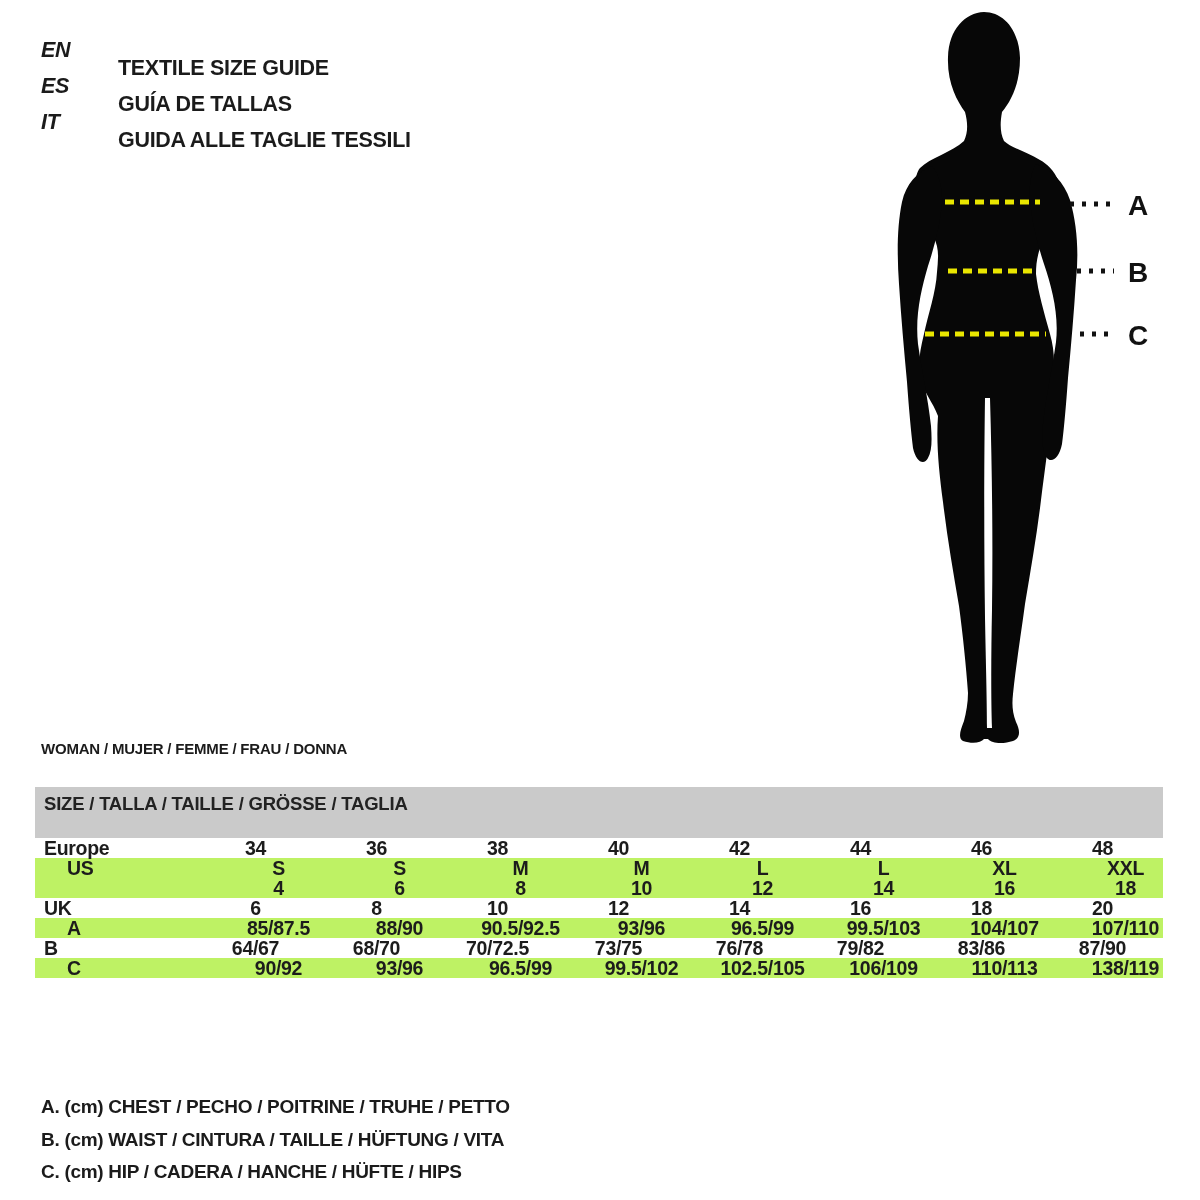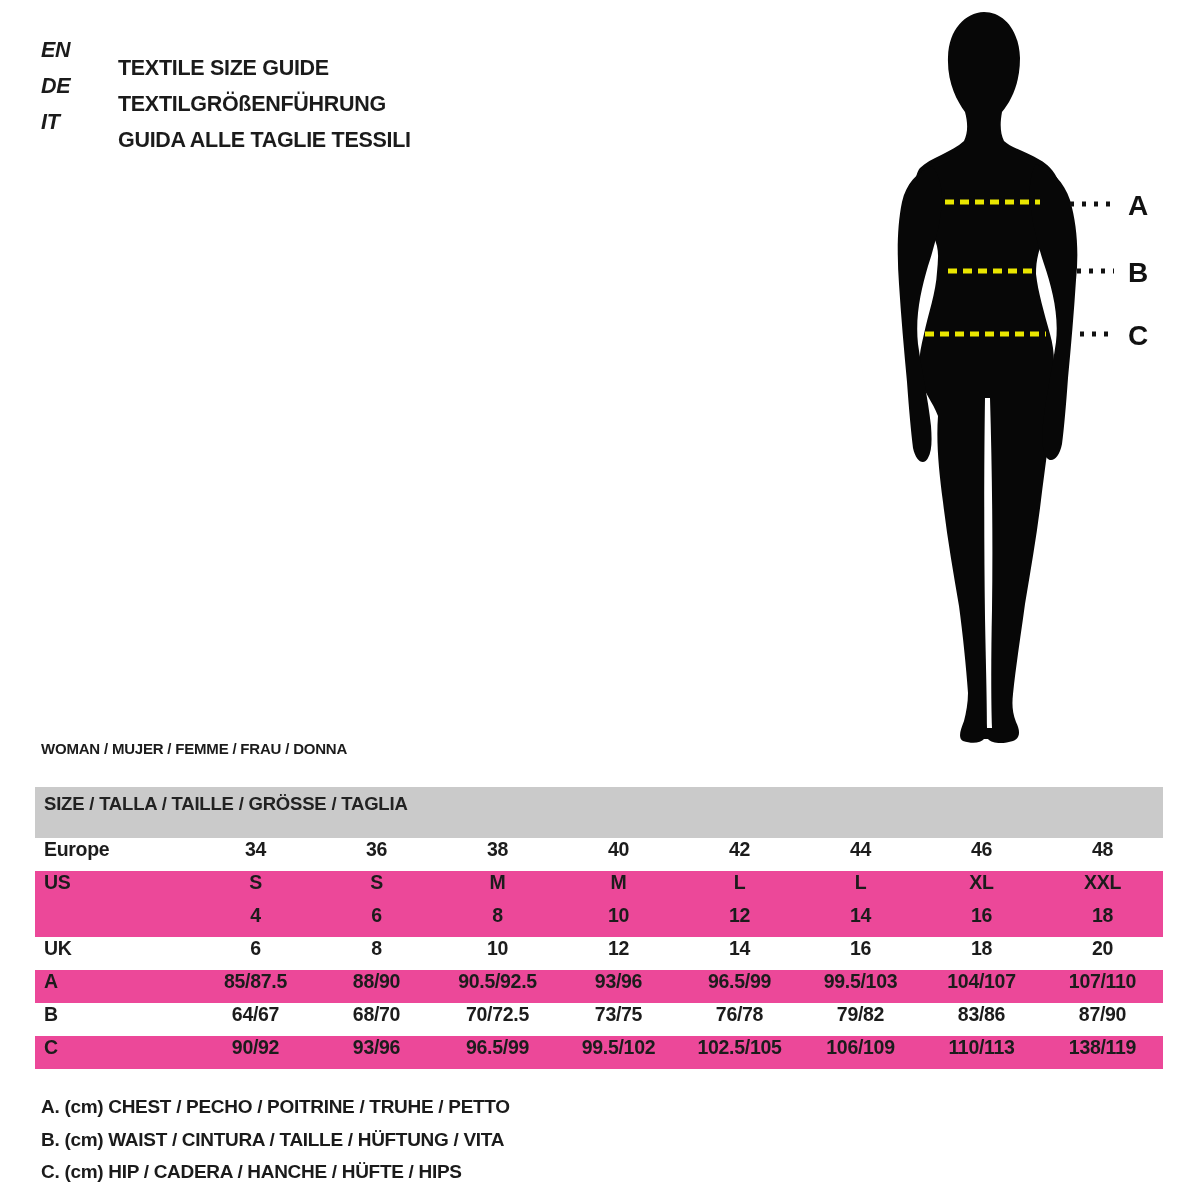--- a/index.html
+++ b/index.html
@@ -12,39 +12,39 @@
   .lang-row{display:flex;height:36px;align-items:center;font-size:21.5px;font-weight:bold;letter-spacing:-0.3px;}
   .lang-code{width:77px;flex:0 0 77px;font-style:italic;}
   .lang-label{white-space:nowrap;margin-top:36px;}
   
   .figure-wrap{position:absolute;left:880px;top:0;width:320px;height:760px;}
   
   .section-title{position:absolute;left:41px;top:740px;font-size:15px;font-weight:bold;letter-spacing:-0.2px;}
   
   .size-table{position:absolute;left:35px;top:787px;width:1128px;}
   .table-header{height:51px;line-height:34px;background:#cacaca;font-size:18.5px;font-weight:bold;padding-left:9px;letter-spacing:-0.2px;color:#222;}
-  .trow{display:flex;height:33px;align-items:flex-start;}
-  .trow.shade{background:#ec4899;}
+  .trow{display:flex;height:20px;align-items:center;}
+  .trow.shade{background:#bef264;padding-left:23px;}
   .cell{width:121px;flex:0 0 121px;text-align:center;font-size:19.5px;font-weight:bold;letter-spacing:-0.3px;color:#1c1c1c;}
   .cell.label{width:160px;flex:0 0 160px;text-align:left;padding-left:9px;box-sizing:border-box;}
   
   .legend{position:absolute;left:41px;top:1091px;}
   .legend-row{height:32.5px;display:flex;align-items:center;font-size:19px;font-weight:bold;letter-spacing:-0.3px;white-space:nowrap;}
 </style>
 </head>
 <body>
 
 <div class="lang-list">
     <div class="lang-row">
       <div class="lang-code">EN</div>
       <div class="lang-label">TEXTILE SIZE GUIDE</div>
     </div>
     <div class="lang-row">
-      <div class="lang-code">DE</div>
-      <div class="lang-label">TEXTILGRÖßENFÜHRUNG</div>
+      <div class="lang-code">ES</div>
+      <div class="lang-label">GUÍA DE TALLAS</div>
     </div>
     <div class="lang-row">
       <div class="lang-code">IT</div>
       <div class="lang-label">GUIDA ALLE TAGLIE TESSILI</div>
     </div>
   </div>
 
 <div class="figure-wrap">
   <svg width="320" height="760" viewBox="0 0 320 760" xmlns="http://www.w3.org/2000/svg">
 

